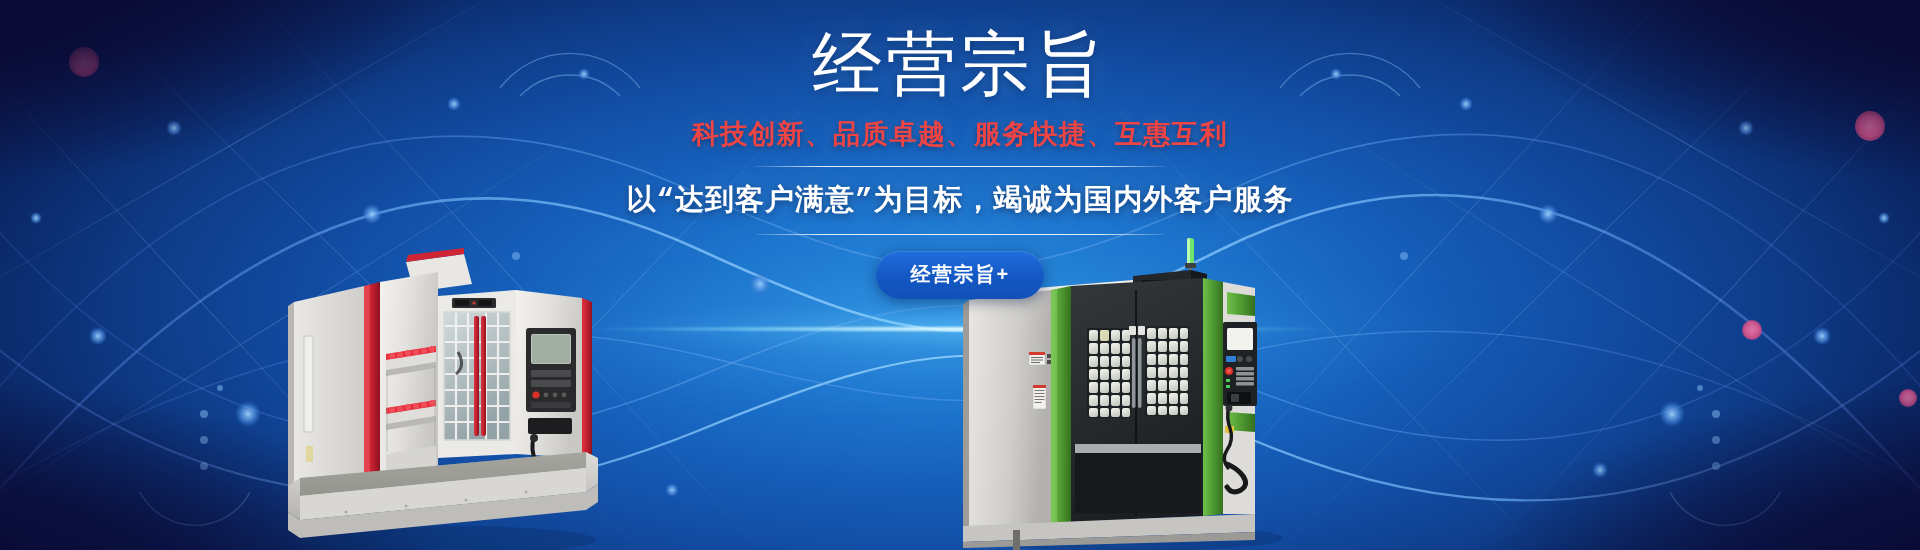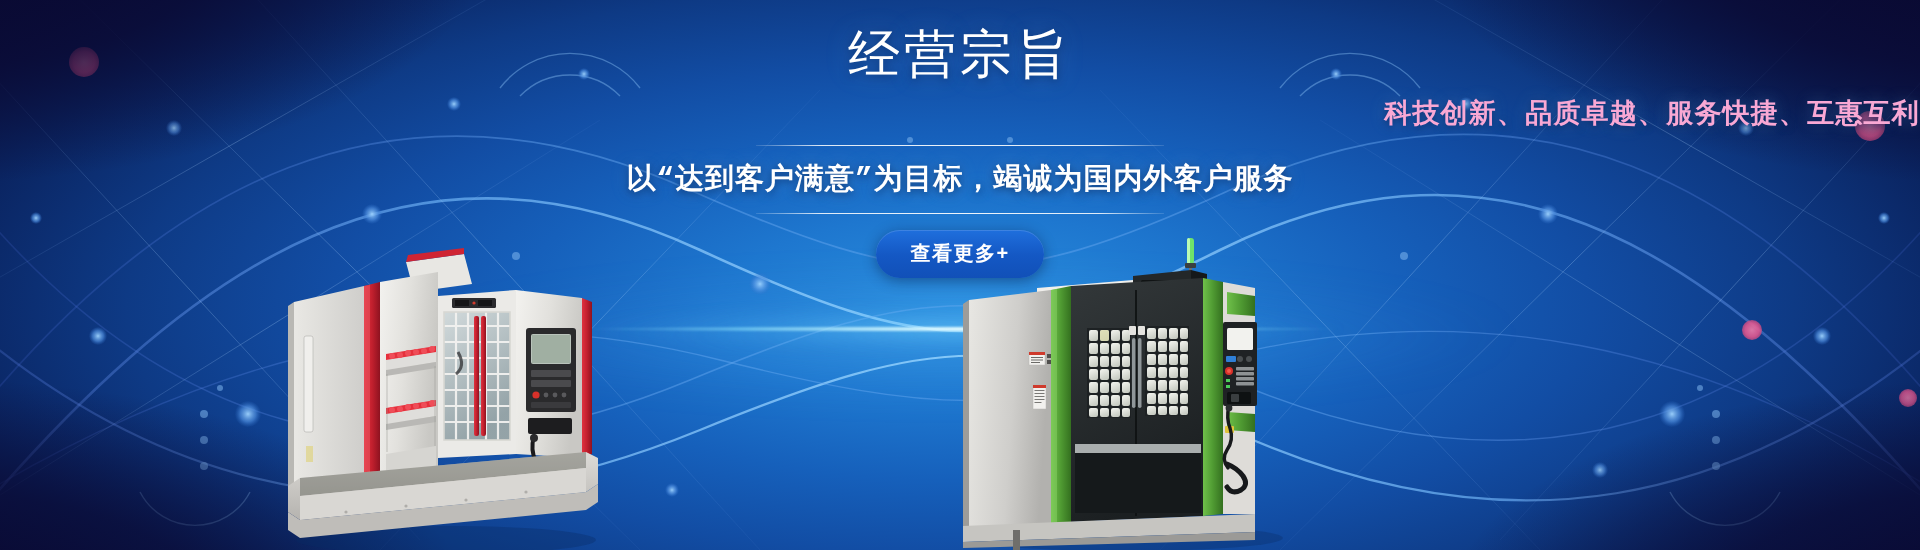--- a/index.html
+++ b/index.html
@@ -54,35 +54,34 @@
     filter:blur(18px);
   }
 
   
   .text-block {
     position:absolute; left:0; right:0; top:24px;
     text-align:center;
     z-index:20;
   }
   .title {
-    font-size:52px;
+    font-size:70px;
     line-height:1.16;
     font-weight:500;
     color:#ffffff;
     letter-spacing:4px;
     text-shadow:0 2px 10px rgba(4,30,80,0.60), 0 0 26px rgba(130,205,255,0.30);
   }
   .subtitle {
     margin-top:11px;
     font-size:27px;
     font-weight:700;
-    color:#f9a8d4;
+    color:#ef4444;
     letter-spacing:1.2px;
     text-shadow:0 2px 7px rgba(4,32,86,0.72), 0 0 16px rgba(140,210,255,0.28);
-    text-align:right;
   }
   .divider {
     width:408px; height:1px; margin:14px auto 0;
     background:linear-gradient(90deg, rgba(255,255,255,0.12) 0%, rgba(255,255,255,0.86) 16%, rgba(255,255,255,0.92) 50%, rgba(255,255,255,0.86) 84%, rgba(255,255,255,0.12) 100%);
   }
   .tagline {
     margin-top:13px;
     font-size:29px;
     font-weight:700;
     color:#ffffff;
@@ -555,17 +554,17 @@
     <rect x="58" y="300" width="7" height="20" fill="#6f6e6b"></rect>
   </svg>
 
   <div class="text-block">
     <div class="title">经营宗旨</div>
     <div class="subtitle">科技创新、品质卓越、服务快捷、互惠互利</div>
     <div class="divider"></div>
     <div class="tagline">以“达到客户满意”为目标，竭诚为国内外客户服务</div>
     <div class="divider lower"></div>
     <div class="cta-wrap">
-      <button class="cta">查看更多+</button>
+      <button class="cta">经营宗旨+</button>
     </div>
   </div>
 
 </div>
 
 </body></html>

